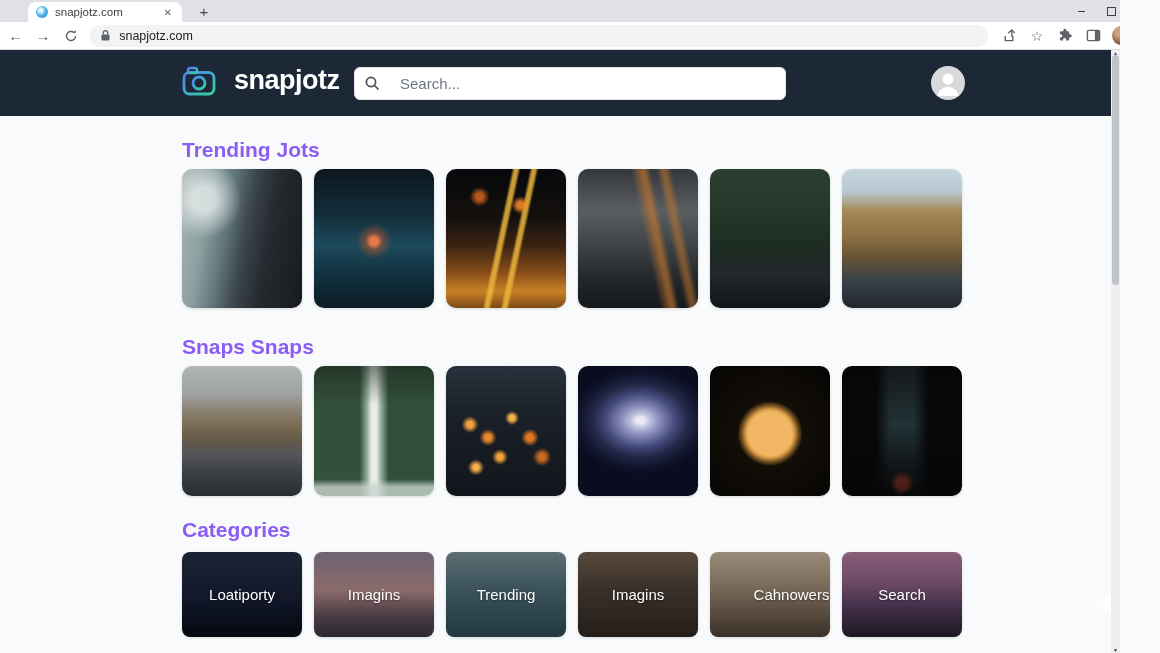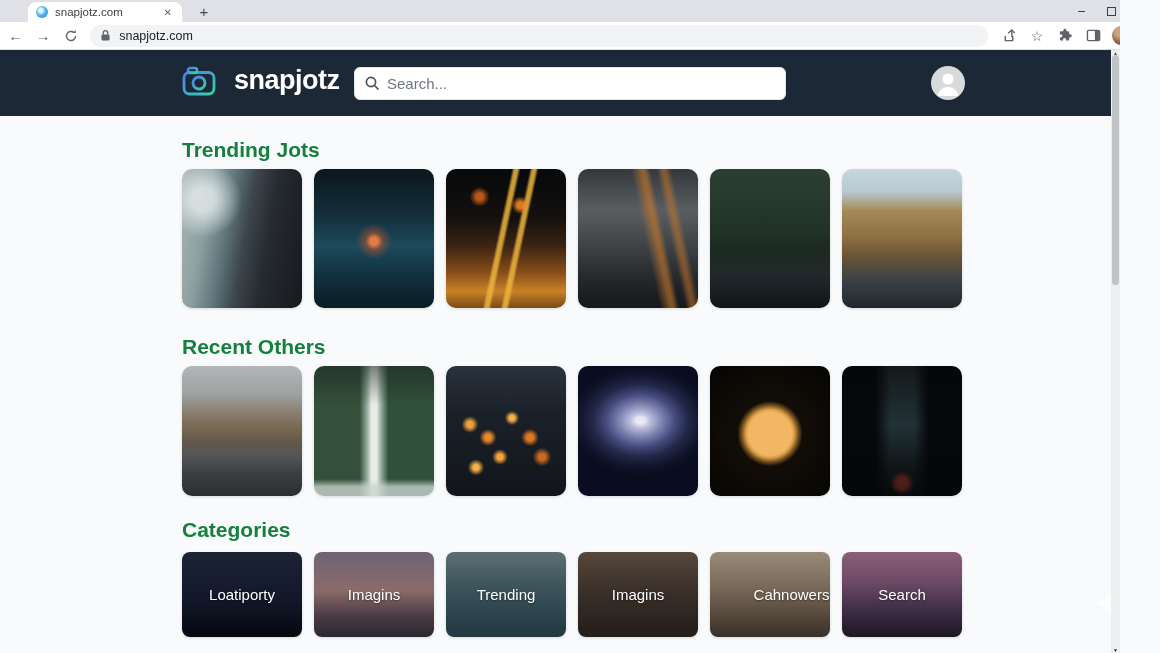--- a/index.html
+++ b/index.html
@@ -34,29 +34,29 @@
              color:#5f6368; font-size:14px; }
   .tool-avatar { width:19px; height:19px; border-radius:50%;
      background:radial-gradient(circle at 40% 32%, #cba47e 0 25%, #9a6b4a 55%, #5a3d2c 85%, #3a281e 100%); }
 
   
   .siteheader { position:absolute; top:50px; left:0; width:1160px; height:66px; background:#1d2836; }
   .brand { position:absolute; left:182px; top:15px; display:flex; align-items:center; gap:18px; }
   .brand-text { color:#ffffff; font-size:27px; font-weight:700; letter-spacing:-0.5px; }
   .searchwrap { position:absolute; left:354px; top:17px; width:432px; height:33px; }
   .searchwrap input { width:100%; height:100%; border:1px solid #e3e5e8; border-radius:6px; background:#ffffff;
-                      padding:0 10px 0 32px; font-size:15px; color:#ef4444; font-family:"Liberation Sans", sans-serif; outline:none; }
+                      padding:0 10px 0 45px; font-size:15px; color:#ef4444; font-family:"Liberation Sans", sans-serif; outline:none; }
   .searchwrap input::placeholder { color:#6f7680; }
   .search-ic { position:absolute; left:10px; top:8px; }
   .hdr-avatar { position:absolute; left:931px; top:16px; width:34px; height:34px; border-radius:50%;
                 background:#d7d9db; overflow:hidden; cursor:pointer; }
 
   
   .main { position:absolute; top:116px; left:0; width:1151px; height:537px; background:#f8fafb; }
-  .sec-title { margin:21px 0 0 182px; font-size:21px; font-weight:700; color:#15803d; line-height:25px; }
+  .sec-title { margin:21px 0 0 182px; font-size:21px; font-weight:700; color:#8b5cf6; line-height:25px; }
   .grid6 { display:grid; grid-template-columns:repeat(6,120px); gap:12px; margin:7px 0 0 182px; }
   .grid6.cat { margin-top:10px; }
   .photo { border-radius:10px; box-shadow:0 1px 3px rgba(60,64,67,.18); cursor:pointer; }
   .t-row .photo { height:139px; }
   .r-row .photo { height:130px; }
   .catcard { height:85px; border-radius:8px; box-shadow:0 1px 3px rgba(60,64,67,.18); cursor:pointer;
              display:flex; align-items:center; justify-content:center; }
   .catlabel { color:#ffffff; font-size:15px; text-shadow:0 1px 2px rgba(0,0,0,.45); }
 
   
@@ -205,21 +205,21 @@
     <h2 class="sec-title">Trending Jots</h2>
     <div class="grid6 t-row">
       <div class="photo ph-t1"></div>
       <div class="photo ph-t2"></div>
       <div class="photo ph-t3"></div>
       <div class="photo ph-t4"></div>
       <div class="photo ph-t5"></div>
       <div class="photo ph-t6"></div>
     </div>
 
-    <h2 class="sec-title" style="margin-top:26px">Recent Others</h2>
+    <h2 class="sec-title" style="margin-top:26px">Snaps Snaps</h2>
     <div class="grid6 r-row">
       <div class="photo ph-r1"></div>
       <div class="photo ph-r2"></div>
       <div class="photo ph-r3"></div>
       <div class="photo ph-r4"></div>
       <div class="photo ph-r5"></div>
       <div class="photo ph-r6"></div>
     </div>
 
     <h2 class="sec-title" style="">Categories</h2>

